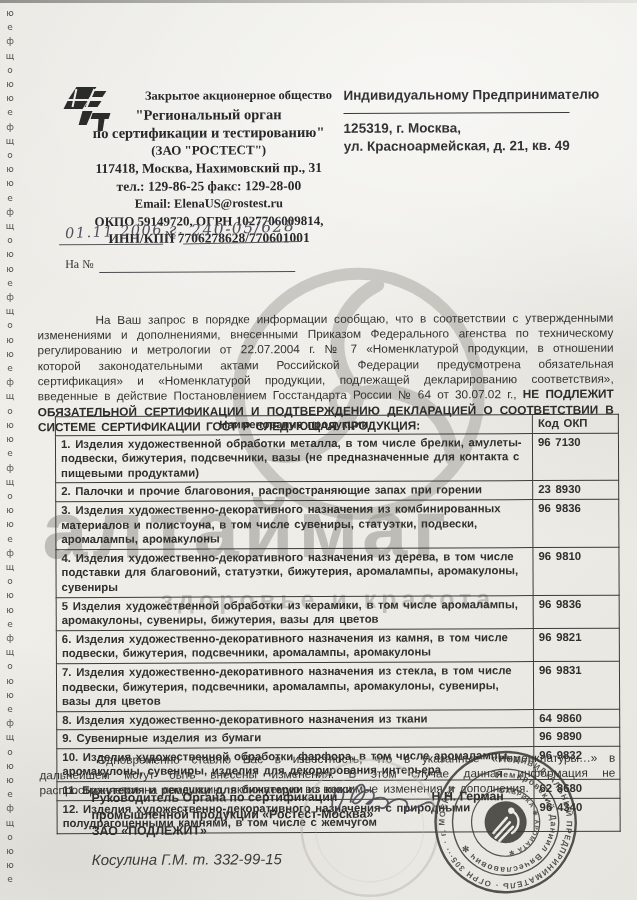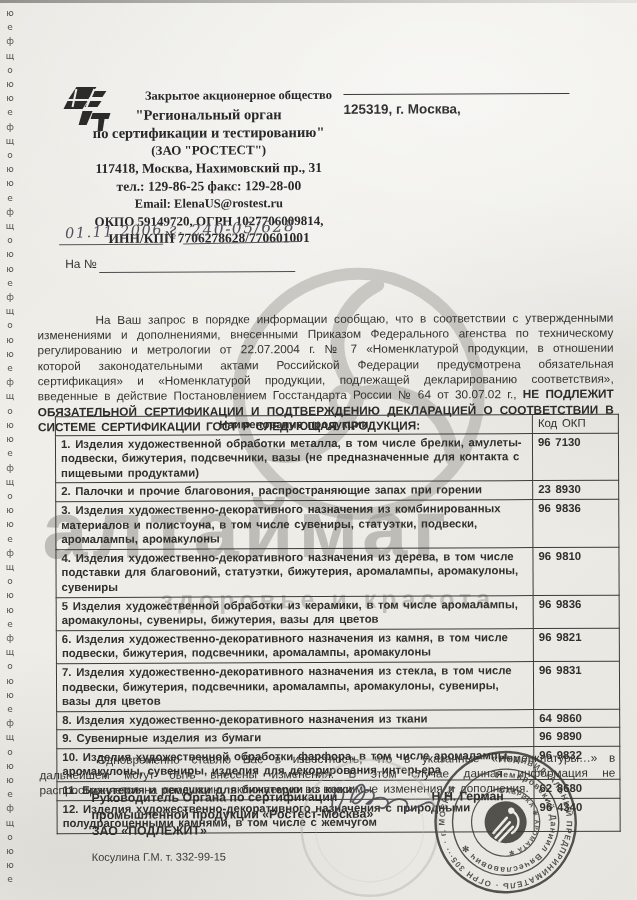--- a/index.html
+++ b/index.html
@@ -45,21 +45,21 @@
   .recipient .addr-sep{border:none;border-top:1.6px solid #3a3a3c;width:226px;margin:7px 0 6px 0;}
   .recipient .addr{line-height:18.5px;}
 
   
   .hand{font-family:"DejaVu Serif", serif;font-style:italic;color:#50505c;}
   .ref-date{position:absolute;left:66px;top:222px;font-size:14.5px;letter-spacing:1.5px;transform:rotate(-2deg);}
   .ref-no-sign{position:absolute;left:166px;top:228px;font-size:11.5px;color:#3a3a3c;font-family:"Liberation Serif",serif;}
   .ref-num{position:absolute;left:192px;top:219px;font-size:15.5px;letter-spacing:1.5px;transform:rotate(-2.5deg);}
   .u1{position:absolute;left:60px;top:243px;width:104px;border-top:1.2px solid #55555c;}
   .u2{position:absolute;left:184px;top:242px;width:118px;border-top:1.2px solid #55555c;transform:rotate(-1deg);}
-  .on-no{position:absolute;left:66px;top:256px;font-size:12px;font-family:Liberation Sans, sans-serif;color:#333;text-align:right;}
+  .on-no{position:absolute;left:66px;top:256px;font-size:12px;font-family:Liberation Serif, serif;color:#333;text-align:right;}
   .u3{position:absolute;left:100px;top:271px;width:196px;border-top:1.1px solid #4c4c50;}
 
   
   .wm-circle{position:absolute;left:228px;top:263px;opacity:.40;}
   .wm-word{
     position:absolute;left:42px;top:490px;width:590px;
     font-size:81px;font-weight:bold;letter-spacing:5px;line-height:78px;
     color:#8f8e88;opacity:.5;white-space:nowrap;
   }
   .wm-word2{
@@ -78,35 +78,35 @@
   .ptable{
     position:absolute;left:55px;top:415px;width:557px;
     border-collapse:collapse;table-layout:fixed;
   }
   .ptable th,.ptable td{
     border:1.6px solid #3b3b38;font-size:11.4px;line-height:14.6px;
     padding:1px 5px 2px 5px;color:#30302e;font-weight:bold;vertical-align:top;
     text-align:left;word-spacing:1.5px;
   }
   .ptable th.h-name{text-align:center;width:466px;}
-  .ptable th.h-code{width:75px;text-align:left;font-weight:normal;border-radius:9px;}
+  .ptable th.h-code{width:75px;text-align:left;font-weight:bold;border-radius:9px;}
   .p2{
     position:absolute;left:38px;top:740px;width:576px;
     font-size:11.8px;line-height:15.3px;text-align:justify;text-indent:58px;
     color:#333331;word-spacing:2px;
   }
 
   
   .sig-title{
     position:absolute;left:90px;top:789px;width:320px;
     font-size:12.4px;font-weight:bold;line-height:16.5px;color:#2e2e2c;
   }
   .sig-name{position:absolute;left:430px;top:790px;font-size:12.4px;font-weight:bold;color:#2e2e2c;}
   .sig-scrawl{position:absolute;left:325px;top:776px;opacity:.9;}
-  .contact{position:absolute;left:90px;top:850px;font-size:11px;color:#3a3a38;}
+  .contact{position:absolute;left:90px;top:850px;font-size:15px;font-style:italic;color:#3a3a38;}
 
   .ghost-stamp{position:absolute;left:288px;top:756px;opacity:.45;}
   .stamp{position:absolute;left:428px;top:747px;width:152px;height:152px;transform:rotate(-12deg);opacity:.85;}
   .stamp text{font-family:"Liberation Sans",sans-serif;fill:#3a3833;}
 </style>
 </head>
 <body>
 
 <div class="scan">
   <div class="top-edge"></div>
@@ -196,22 +196,24 @@
       <div class="s2">по сертификации и тестированию"</div>
       <div class="s3">(ЗАО "РОСТЕСТ")</div>
       <div class="s4">117418, Москва, Нахимовский пр., 31</div>
       <div class="s5">тел.: 129-86-25  факс: 129-28-00</div>
       <div class="s6">Email: ElenaUS@rostest.ru</div>
       <div class="s7">ОКПО 59149720, ОГРН 1027706009814,</div>
       <div class="s8">ИНН/КПП 7706278628/770601001</div>
     </div>
 
     <div class="recipient">
+      <div>Индивидуальному Предпринимателю</div>
       <hr class="addr-sep">
       <div class="addr">125319, г. Москва,</div>
+      <div class="addr">ул. Красноармейская, д. 21, кв. 49</div>
     </div>
 
     <div class="hand ref-date">01.11.2006 г.</div>
     <div class="ref-no-sign">№</div>
     <div class="hand ref-num">240-05/628</div>
     <div class="u1"></div>
     <div class="u2"></div>
     <div class="on-no">На №</div>
     <div class="u3"></div>
 

